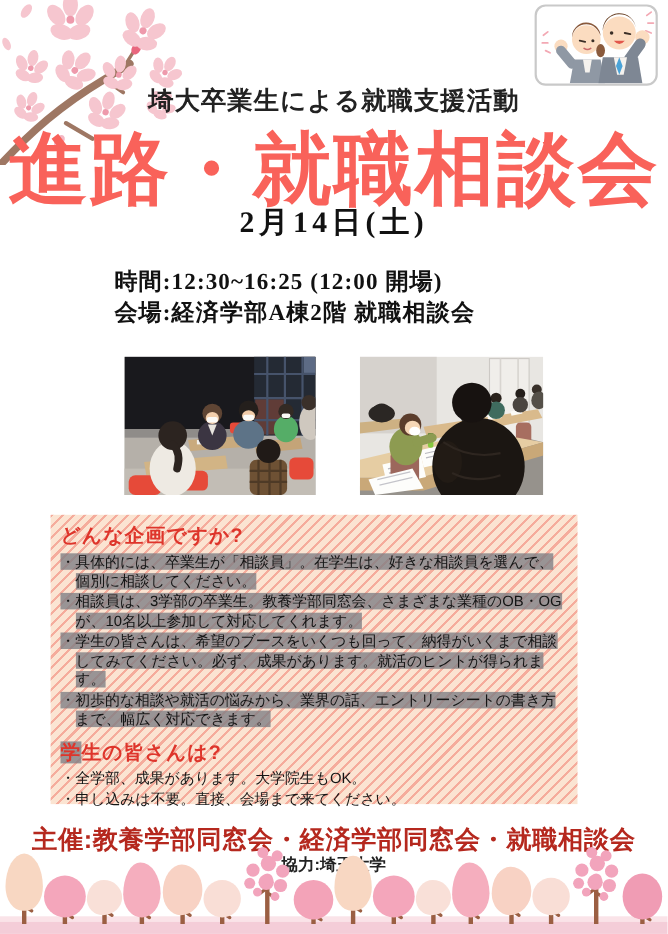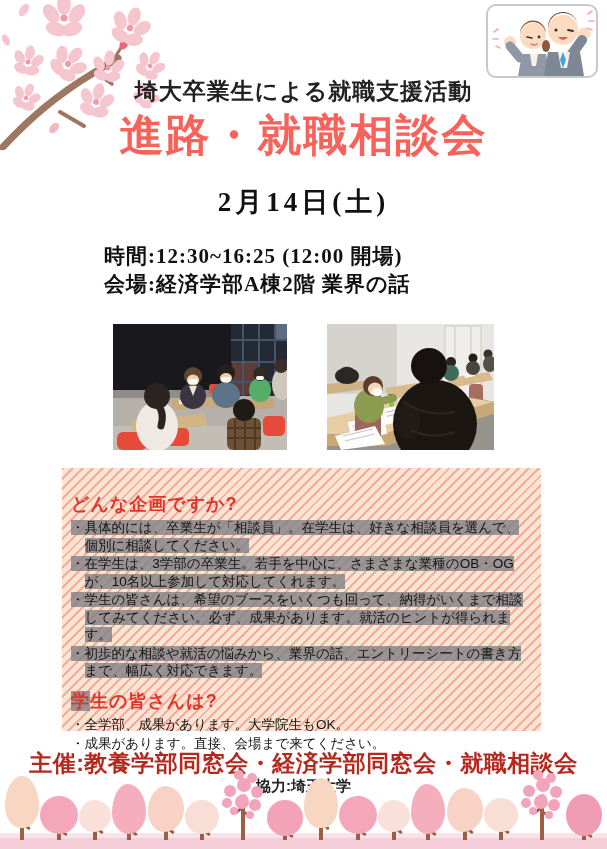--- a/index.html
+++ b/index.html
@@ -16,42 +16,42 @@
     background:#fff;border:2px solid #c9c9c9;border-radius:10px;box-sizing:border-box;
     overflow:hidden;
   }
   
   .subtitle{
     position:absolute;top:76px;left:0;width:100%;text-align:center;
     font-size:23px;font-weight:600;letter-spacing:1px;color:#222;
   }
   .main-title{
     position:absolute;top:106px;left:0;width:100%;text-align:center;
-    font-size:44px;font-weight:bold;letter-spacing:2px;
+    font-size:72px;font-weight:bold;letter-spacing:2px;
     color:var(--title-red,#F9625A);
   }
   .date-line{
     position:absolute;top:184px;left:0;width:100%;text-align:center;
     font-family:"Liberation Serif", serif;
     font-size:27px;font-weight:bold;letter-spacing:4px;color:#111;
   }
   .info-block{
     position:absolute;top:242px;left:104px;
     font-family:"Liberation Serif", serif;
     font-size:21px;font-weight:bold;line-height:28px;letter-spacing:1px;color:#111;
   }
   
   .photo{position:absolute;top:324px;height:126px;overflow:hidden;}
   .photo-1{left:113px;width:174px;}
   .photo-2{left:327px;width:167px;}
   .photo svg{display:block;}
   
   .qa-box{
-    position:absolute;left:62px;top:468px;width:479px;height:263px;box-sizing:border-box;
-    padding:22px 9px 4px 9px;
+    position:absolute;left:46px;top:468px;width:479px;height:263px;box-sizing:border-box;
+    padding:5px 9px 4px 9px;
     background:repeating-linear-gradient(135deg,
       var(--stripe-line,#F5AC9C) 0 2px,
       var(--stripe-base,#FBE4D2) 2px 7px);
   }
   .qa-heading{
     font-size:18px;font-weight:bold;color:var(--heading-red,#DE352B);
     letter-spacing:1px;margin:2px 0 3px 0;
   }
   .qa-section2 .qa-heading{margin-top:9px;}
   .qa-section2 .qa-heading::first-letter{background:var(--highlight-gray,rgba(125,125,132,.78));}
@@ -177,21 +177,21 @@
       <path d="M70,31 q5,6 10,0 Z" fill="#E2574C"></path>
     </g>
   </svg>
 </div>
 
 <div class="subtitle">埼大卒業生による就職支援活動</div>
 <div class="main-title">進路・就職相談会</div>
 <div class="date-line">2月14日(土)</div>
 <div class="info-block">
   <div>時間:12:30~16:25 (12:00 開場)</div>
-  <div>会場:経済学部A棟2階  業界の話</div>
+  <div>会場:経済学部A棟2階  就職相談会</div>
 </div>
 
 <div class="photo photo-1">
   <svg width="174" height="126" viewBox="0 0 174 126">
     <rect width="174" height="126" fill="#B7B3AE"></rect>
     <rect width="174" height="66" fill="#19191D"></rect>
     <g>
       <rect x="118" width="56" height="72" fill="#242A34"></rect>
       <rect x="163" width="11" height="15" fill="#5D6B85"></rect>
       <rect x="119" y="39" width="26" height="32" fill="#6B4038" opacity=".85"></rect>
@@ -320,30 +320,30 @@
     <polygon points="8,112 48,102 58,120 14,126" fill="#FDFDFB"></polygon>
     <path d="M16,112 l30,-7 M18,117 l30,-7" stroke="#C4C4CA" stroke-width="1"></path>
   </svg>
 </div>
 
 <div class="qa-box">
   <div class="qa-section1">
     <div class="qa-heading">どんな企画ですか?</div>
     <div>
         <div class="bullet"><span class="hl">・具体的には、卒業生が「相談員」。在学生は、好きな相談員を選んで、個別に相談してください。</span></div>
-        <div class="bullet"><span class="hl">・在学生は、3学部の卒業生。若手を中心に、さまざまな業種のOB・OGが、10名以上参加して対応してくれます。</span></div>
+        <div class="bullet"><span class="hl">・相談員は、3学部の卒業生。教養学部同窓会、さまざまな業種のOB・OGが、10名以上参加して対応してくれます。</span></div>
         <div class="bullet"><span class="hl">・学生の皆さんは、希望のブースをいくつも回って、納得がいくまで相談してみてください。必ず、成果があります。就活のヒントが得られます。</span></div>
         <div class="bullet"><span class="hl">・初歩的な相談や就活の悩みから、業界の話、エントリーシートの書き方まで、幅広く対応できます。</span></div>
       </div>
   </div>
   <div class="qa-section2">
     <div class="qa-heading">学生の皆さんは?</div>
     <div>
         <div class="bullet">・全学部、成果があります。大学院生もOK。</div>
-        <div class="bullet">・成果があります。直接、会場まで来てください。</div>
+        <div class="bullet">・申し込みは不要。直接、会場まで来てください。</div>
       </div>
   </div>
 </div>
 
 <div class="organizer-line">主催:教養学部同窓会・経済学部同窓会・就職相談会</div>
 <div class="cooperation-line">協力:埼玉大学</div>
 
 <div class="ground-line"></div>
 <div class="ground"></div>
 <div class="tree-row">

